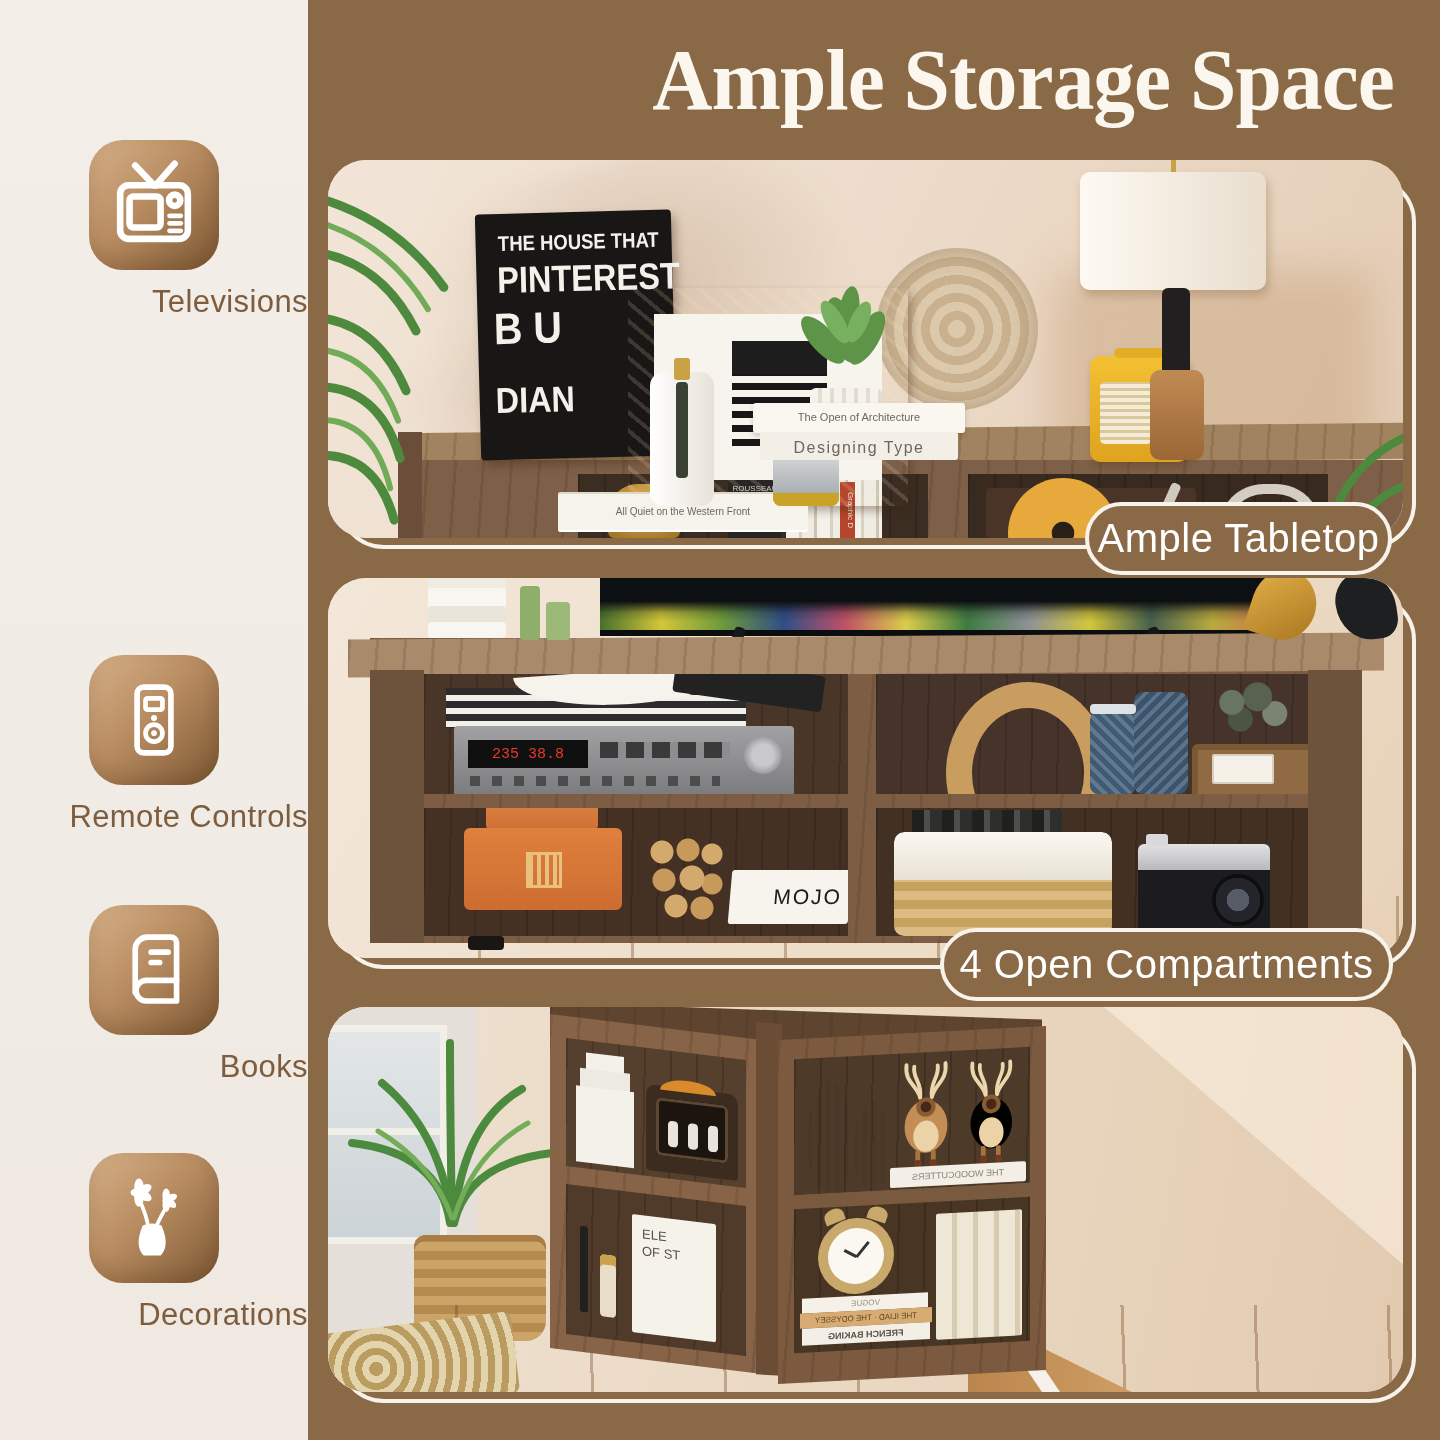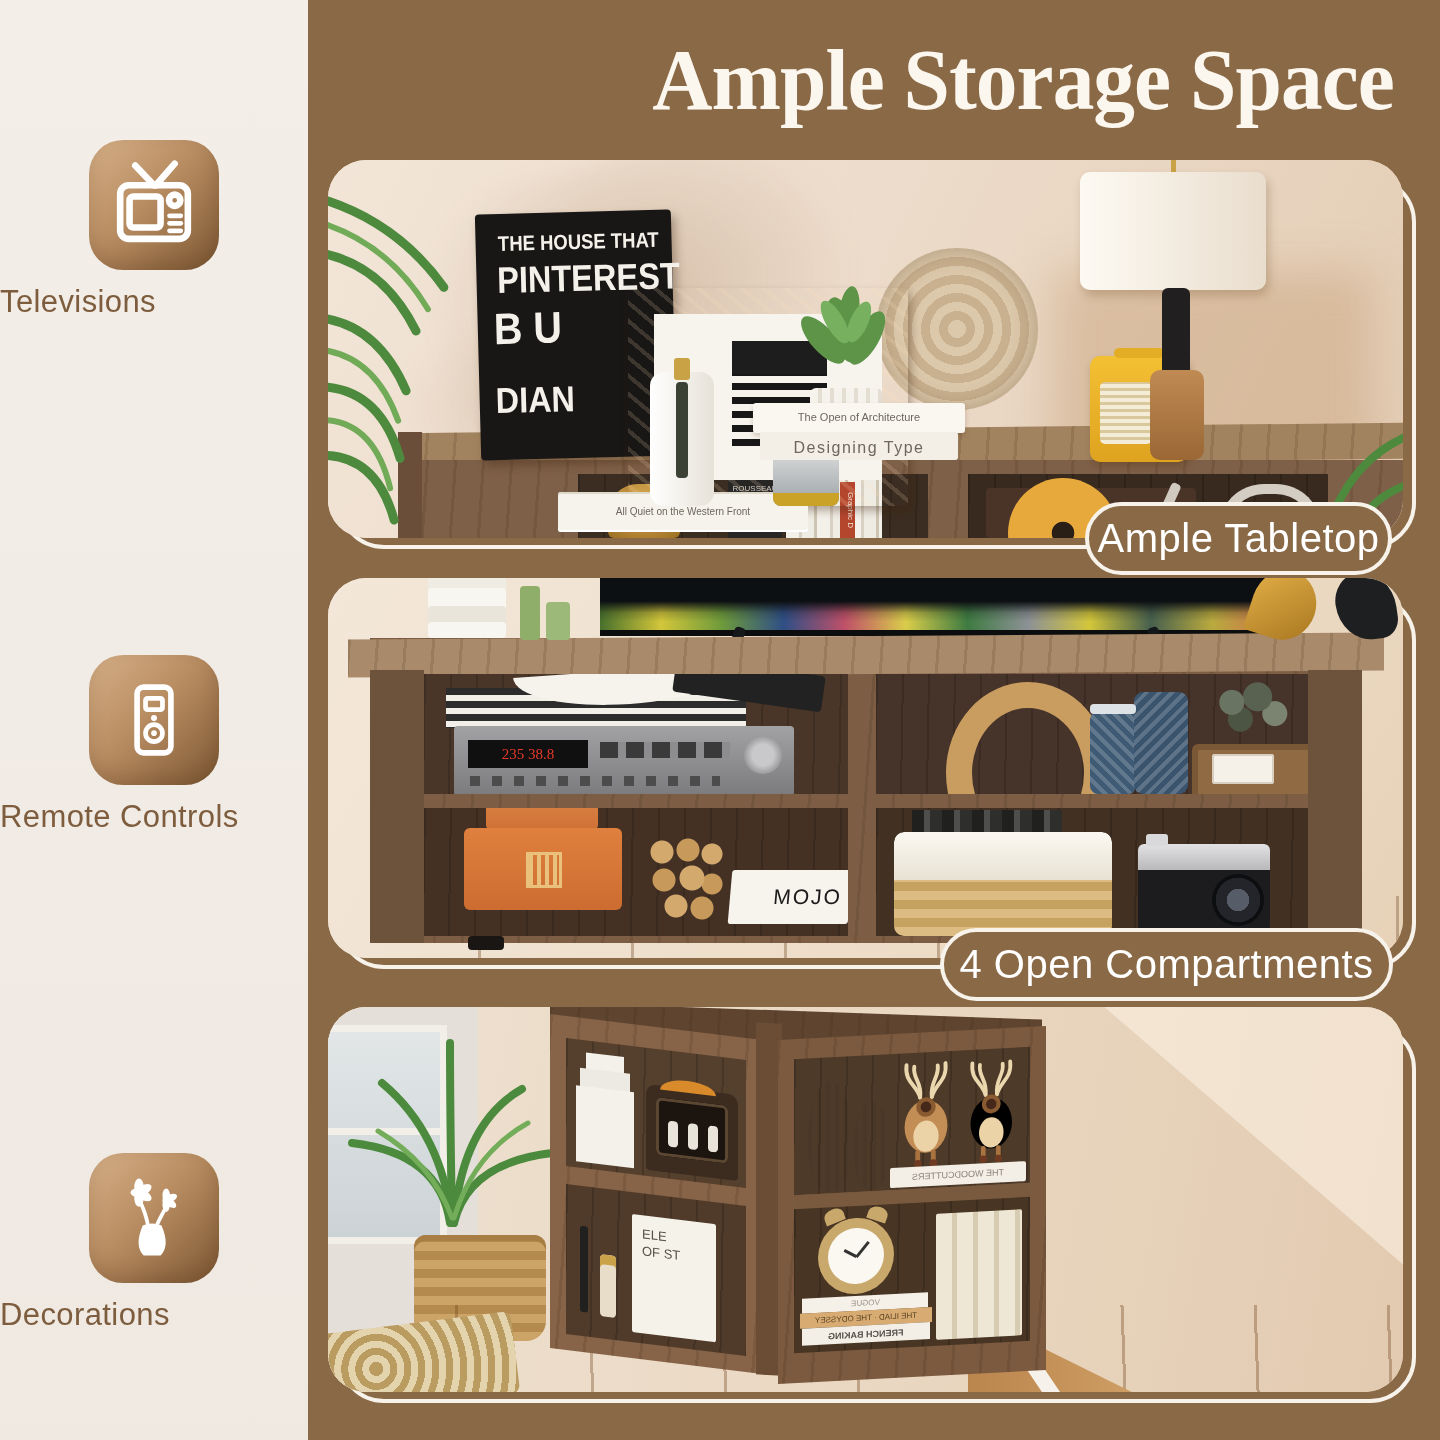--- a/index.html
+++ b/index.html
@@ -1,21 +1,21 @@
 <!DOCTYPE html>
 <html><head>
 <meta charset="utf-8">
 <style>
   html,body{margin:0;padding:0;background:#8a6946;}
   .canvas{position:relative;width:1440px;height:1440px;background:#8a6946;font-family:"Liberation Sans",sans-serif;overflow:hidden;}
   .ab{position:absolute;}
 
   
   .sidebar{position:absolute;left:0;top:0;width:308px;height:1440px;background:linear-gradient(180deg,#f3eee8 0%,#efe9e2 100%);}
-  .side-item{position:absolute;left:0;width:308px;text-align:left;}
+  .side-item{position:absolute;left:0;width:308px;text-align:right;}
   .tile{width:130px;height:130px;margin:0 auto;border-radius:34px;
         background:linear-gradient(135deg,#d6b088 0%,#b98d62 45%,#7d5833 100%);
         display:flex;align-items:center;justify-content:center;
         box-shadow:inset 0 -8px 18px rgba(60,35,10,.18);}
   .tile svg{width:94px;height:94px;display:block;}
   .side-label{margin-top:14px;font-size:31px;color:#7d5d3e;letter-spacing:.4px;}
 
   
   .title{position:absolute;left:620px;right:14px;top:28px;height:104px;
          display:flex;align-items:center;justify-content:center;white-space:nowrap;
@@ -70,20 +70,35 @@
           <rect x="32" y="15" width="36" height="70" rx="7" fill="none" stroke="#fff" stroke-width="6"></rect>
           <rect x="41" y="27" width="18" height="12" rx="2" fill="none" stroke="#fff" stroke-width="5"></rect>
           <circle cx="50" cy="48" r="3.2" fill="#fff"></circle>
           <circle cx="50" cy="64" r="9" fill="none" stroke="#fff" stroke-width="5"></circle>
           <circle cx="50" cy="64" r="3" fill="#fff"></circle>
         </svg>
       </div>
       <div class="side-label">Remote Controls</div>
     </div>
 
+    <div class="side-item" style="top:905px">
+      <div class="tile">
+        <svg viewBox="0 0 100 100">
+          <g stroke="#fff" stroke-width="6" fill="none" stroke-linecap="round" stroke-linejoin="round">
+            <path d="M30 74 V28 a13 13 0 0 1 13 -13 h25 a6 6 0 0 1 6 6 v40"></path>
+            <path d="M74 61 H42 a11 11 0 0 0 0 22 H74 V61"></path>
+          </g>
+          <g fill="#fff">
+            <rect x="44" y="28" width="24" height="6" rx="3"></rect>
+            <rect x="44" y="39" width="15" height="6" rx="3"></rect>
+          </g>
+        </svg>
+      </div>
+      <div class="side-label">Books</div>
+    </div>
 
     <div class="side-item" style="top:1153px">
       <div class="tile">
         <svg viewBox="0 0 100 100">
           <g stroke="#fff" stroke-width="4" fill="none" stroke-linecap="round">
             <path d="M44 60 C42 48 38 38 34 30"></path>
             <path d="M52 60 C56 50 60 44 63 38"></path>
           </g>
           <g fill="#fff">
             <ellipse cx="34" cy="17" rx="5" ry="9"></ellipse>
@@ -236,21 +251,21 @@
       <div class="ab" style="left:42px;top:92px;width:54px;height:273px;background:#6d523c"></div>
       <div class="ab" style="left:980px;top:92px;width:54px;height:273px;background:#6d523c"></div>
       <div class="ab" style="left:140px;top:358px;width:36px;height:14px;background:#191613;border-radius:4px"></div>
       <div class="ab" style="left:880px;top:358px;width:36px;height:14px;background:#191613;border-radius:4px"></div>
 
       <div class="ab int-grain" style="left:96px;top:96px;width:424px;height:120px;background-color:#4a3628;overflow:hidden">
         <div class="ab" style="left:22px;top:14px;width:300px;height:40px;background:repeating-linear-gradient(#2c2c2c 0 7px,#f2efe8 7px 13px)"></div>
         <div class="ab" style="left:90px;top:-4px;width:230px;height:34px;background:#f6f3ec;border-radius:0 0 50% 50%/0 0 100% 100%;transform:rotate(-4deg)"></div>
         <div class="ab" style="left:250px;top:-8px;width:150px;height:36px;background:#222;transform:rotate(8deg);border-radius:4px"></div>
         <div class="ab" style="left:30px;top:52px;width:340px;height:70px;background:linear-gradient(#a2a2a4,#7b7b7d);border-radius:4px">
-          <div class="ab" style="left:14px;top:14px;width:120px;height:28px;background:#101010;color:#e8392a;font-family:Liberation Serif, serif;font-size:15px;display:flex;align-items:center;justify-content:center">
+          <div class="ab" style="left:14px;top:14px;width:120px;height:28px;background:#101010;color:#e8392a;font-family:Liberation Mono, monospace;font-size:15px;display:flex;align-items:center;justify-content:center">
             <span>235 38.8</span>
           </div>
           <div class="ab" style="left:146px;top:16px;width:130px;height:16px;background:repeating-linear-gradient(90deg,#3a3a3a 0 18px,#8d8d8f 18px 26px)"></div>
           <div class="ab" style="left:290px;top:10px;width:38px;height:38px;border-radius:50%;background:radial-gradient(circle,#c9c9cb 40%,#6e6e70 100%)"></div>
           <div class="ab" style="left:16px;top:50px;width:250px;height:10px;background:repeating-linear-gradient(90deg,#4c4c4c 0 10px,transparent 10px 22px)"></div>
         </div>
       </div>
 
       <div class="ab int-grain" style="left:548px;top:96px;width:432px;height:120px;background-color:#46332５;background-color:#46332a;overflow:hidden">
         <div class="ab" style="left:70px;top:8px;width:112px;height:130px;border:26px solid #c99d5f;border-radius:50%"></div>

